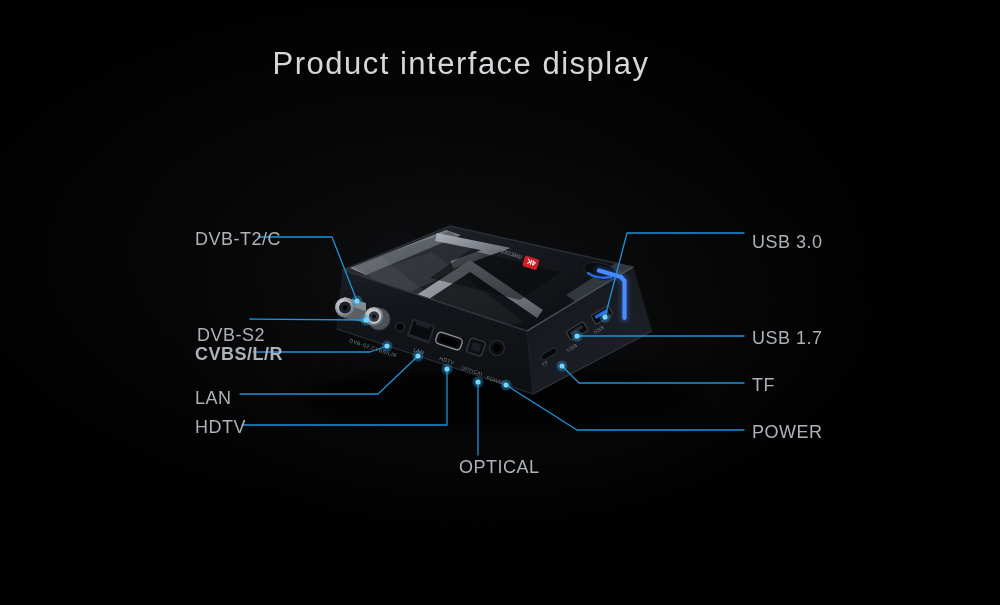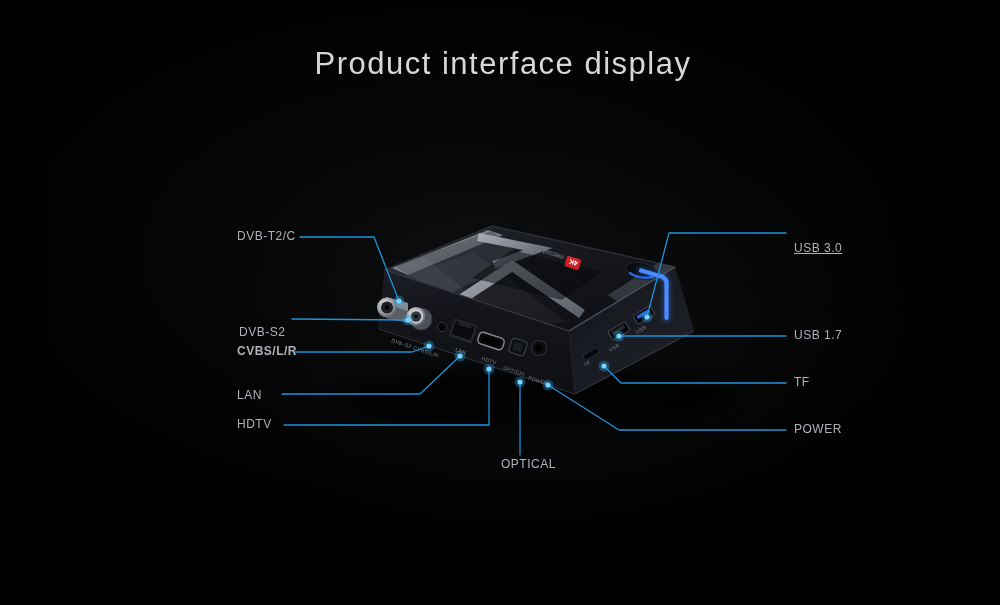--- a/index.html
+++ b/index.html
@@ -1,41 +1,40 @@
 <!DOCTYPE html>
 <html><head>
 <meta charset="utf-8">
 <style>
   html,body{margin:0;padding:0;background:#000;}
   .stage{
     position:relative;width:922px;height:605px;overflow:hidden;
     background:#000;
     font-family:"Liberation Sans", sans-serif;
-    margin-left:42px;
   }
   .bg-sheen{position:absolute;inset:0;pointer-events:none;
     background:
       radial-gradient(820px 460px at 45% 42%, rgba(200,215,235,0.05), rgba(0,0,0,0) 62%),
       radial-gradient(560px 320px at 58% 58%, rgba(130,150,180,0.04), rgba(0,0,0,0) 65%);
   }
   .title{
     position:absolute;left:0;top:46px;width:100%;
     text-align:center;font-size:31px;font-weight:400;
     color:#d5d7da;letter-spacing:1.5px;
   }
   .callout{
-    position:absolute;font-size:12px;color:#aeb2b8;letter-spacing:.5px;white-space:nowrap;
+    position:absolute;font-size:18px;color:#aeb2b8;letter-spacing:.5px;white-space:nowrap;
   }
   .co-dvb-t2c{left:195px;top:229px;}
   .co-dvb-s2 {left:197px;top:325px;}
   .co-cvbs   {left:195px;top:344px;font-weight:bold;}
   .co-lan    {left:195px;top:388px;}
   .co-hdtv   {left:195px;top:417px;}
   .co-optical{left:459px;top:457px;}
-  .co-usb30  {left:752px;top:241px;text-decoration:underline;}
+  .co-usb30  {left:752px;top:232px;}
   .co-usb20  {left:752px;top:328px;}
   .co-tf     {left:752px;top:375px;}
   .co-power  {left:752px;top:422px;}
   svg{position:absolute;left:0;top:0;}
   .leader{fill:none;stroke:#1d93da;stroke-width:1.3;stroke-linejoin:round;stroke-linecap:round;}
   .dot-glow{fill:#2fa7ea;opacity:.35;}
   .dot-core{fill:#79d4fb;}
   .printed{fill:#7c828a;letter-spacing:.4px;}
 </style>
 </head>

